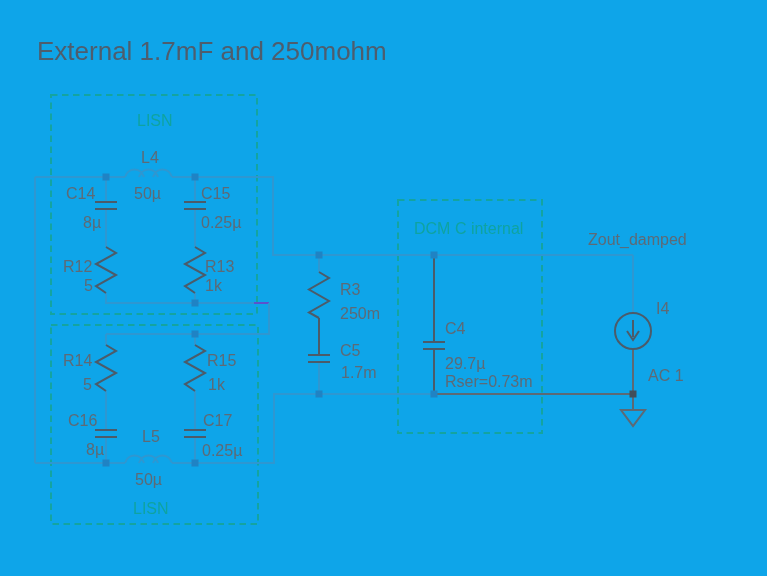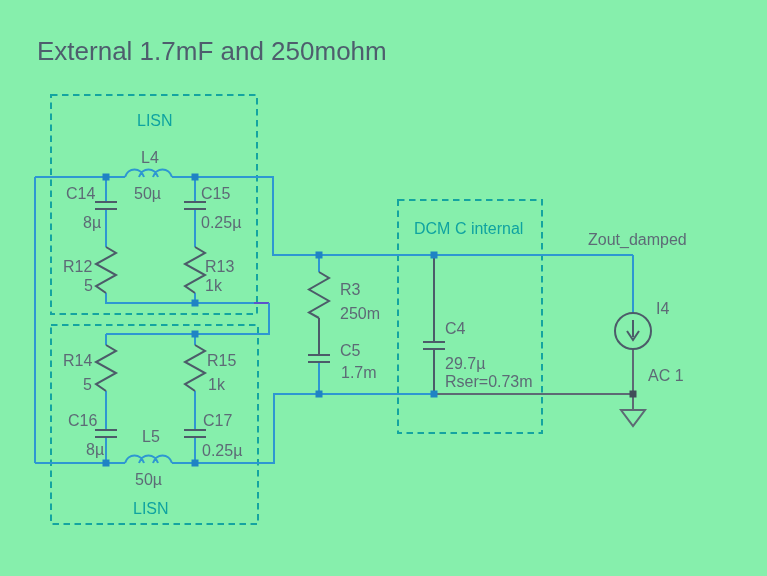--- a/index.html
+++ b/index.html
@@ -1,20 +1,20 @@
 <!DOCTYPE html>
 <html><head>
 <meta charset="utf-8">
 <style>
   html,body{margin:0;padding:0;}
   body{background:#d8dedd;font-family:"Liberation Sans", sans-serif;}
   .screen{
     position:relative;
     width:767px;height:576px;
-    background:#86efac;
+    background:#0ea5e9;
     overflow:hidden;
   }
   svg{position:absolute;left:0;top:0;}
   
   .wire{stroke:#2e97d1;stroke-width:2;fill:none;stroke-linejoin:miter;}
   .sym{stroke:#4c5b69;stroke-width:2;fill:none;stroke-linejoin:miter;}
   .gnd{stroke:#5d6974;stroke-width:2;fill:none;}
   .accent{stroke:#5c51cc;stroke-width:2;fill:none;}
   .jn{fill:#1f83c4;stroke:none;}
   .jn-dark{fill:#414e59;stroke:none;}

